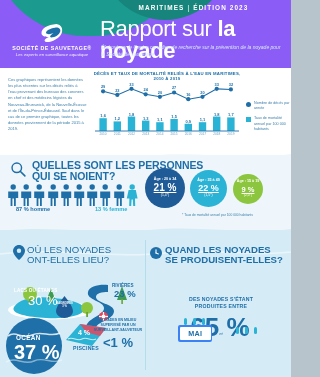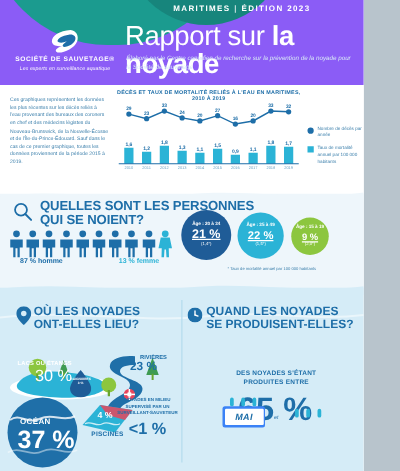--- a/index.html
+++ b/index.html
@@ -57,35 +57,35 @@
   .c1 .c-pct{font-size:10px;} .c2 .c-pct{font-size:9px;} .c3 .c-pct{font-size:7.5px;}
   .c-sub{font-size:3.4px;line-height:1;}
   .foot2{position:absolute;left:150px;top:213px;width:135px;text-align:center;color:#3b7fab;font-size:3.3px;}
 
   
   .band3{position:absolute;left:0;top:230px;width:291px;height:147px;background:#d5ecf7;}
   .band3 .wave{position:absolute;left:0;top:-6px;width:291px;height:12px;}
   .b3-wave2{position:absolute;left:0;top:14px;width:291px;height:16px;opacity:.5;}
   .divider{position:absolute;left:145px;top:240px;width:1px;height:130px;background:#b5dcee;}
   .sec3-head{position:absolute;left:27px;top:245px;width:118px;color:#1e6ea8;font-size:9.6px;
-      font-weight:bold;line-height:1.03;}
+      font-weight:normal;line-height:1.03;}
   .pin-icon{position:absolute;left:13px;top:245px;width:12px;height:15px;}
   .sec4-head{position:absolute;left:165px;top:245px;width:122px;color:#1e6ea8;font-size:9.6px;
       font-weight:bold;line-height:1.03;}
   .clock-icon{position:absolute;left:150px;top:245px;width:12px;height:12px;}
 
   .lake{position:absolute;left:6px;top:280px;width:86px;height:40px;}
   .lake-lbl{position:absolute;left:14px;top:288px;color:#ffffff;font-size:4.6px;font-weight:bold;letter-spacing:.2px;}
   .lake-pct{position:absolute;left:28px;top:293px;color:#ffffff;font-size:13px;font-weight:normal;}
   .ocean{position:absolute;left:6px;top:318px;width:56px;height:56px;border-radius:50%;background:#1f6fa8;}
   .ocean-lbl{position:absolute;left:16px;top:334px;color:#ffffff;font-size:6.4px;font-weight:bold;letter-spacing:.3px;}
   .ocean-pct{position:absolute;left:14px;top:341px;color:#ffffff;font-size:20px;font-weight:bold;}
   .river{position:absolute;left:78px;top:280px;width:62px;height:50px;}
   .river-lbl{position:absolute;left:112px;top:283px;color:#1e6ea8;font-size:4.6px;font-weight:bold;}
-  .river-pct{position:absolute;left:104px;top:288px;color:#1e6ea8;font-size:9.5px;font-weight:bold;}
+  .river-pct{position:absolute;left:114px;top:288px;color:#1e6ea8;font-size:9.5px;font-weight:bold;}
   .pool{position:absolute;left:64px;top:320px;width:44px;height:30px;}
   .pool-pct{position:absolute;left:78px;top:329px;color:#ffffff;font-size:7px;font-weight:bold;}
   .pool-lbl{position:absolute;left:63px;top:345px;width:46px;text-align:center;color:#1e6ea8;
       font-size:5.2px;font-weight:bold;letter-spacing:.2px;}
   .buoy{position:absolute;left:99px;top:307px;width:9px;height:9px;}
   .sup-txt{position:absolute;left:93px;top:318px;width:50px;text-align:center;color:#1e6ea8;
       font-size:3.6px;font-weight:bold;line-height:1.35;}
   .sup-pct{position:absolute;left:93px;top:335px;width:50px;text-align:center;color:#1e6ea8;
       font-size:13px;font-weight:bold;}
   .drop{position:absolute;left:56px;top:296px;width:17px;height:22px;}
@@ -93,21 +93,21 @@
       font-weight:bold;line-height:1.15;}
 
   .big65{position:absolute;left:155px;top:268px;width:130px;text-align:center;color:#1e6ea8;
       font-size:26px;font-weight:bold;line-height:1;margin-top:46px;}
   .big65-sub{position:absolute;left:160px;top:296px;width:122px;text-align:center;color:#1e6ea8;
       font-size:5.2px;font-weight:bold;line-height:1.35;letter-spacing:.2px;}
   .cals{position:absolute;left:160px;top:318px;width:122px;display:flex;align-items:center;justify-content:center;gap:7px;}
   .cal{width:34px;}
   .cal-top{position:relative;height:7px;}
   .cal-ring{position:absolute;top:0;width:3px;height:7px;background:#2bb3d6;border-radius:1.5px;}
-  .cal-body{height:17px;background:#3b82f6;border-radius:2px;padding:1.6px;box-sizing:border-box;font-style:italic;}
+  .cal-body{height:17px;background:#3b82f6;border-radius:2px;padding:1.6px;box-sizing:border-box;}
   .cal-inner{height:100%;background:#ffffff;border-radius:1px;display:flex;align-items:center;
       justify-content:center;color:#1e6ea8;font-size:7.2px;font-weight:bold;letter-spacing:.3px;}
   .cal-et{color:#1e6ea8;font-size:4.2px;font-style:italic;align-self:center;padding-top:6px;}
 </style>
 </head>
 <body>
 
 <div id="page">
 
   <div class="header">

